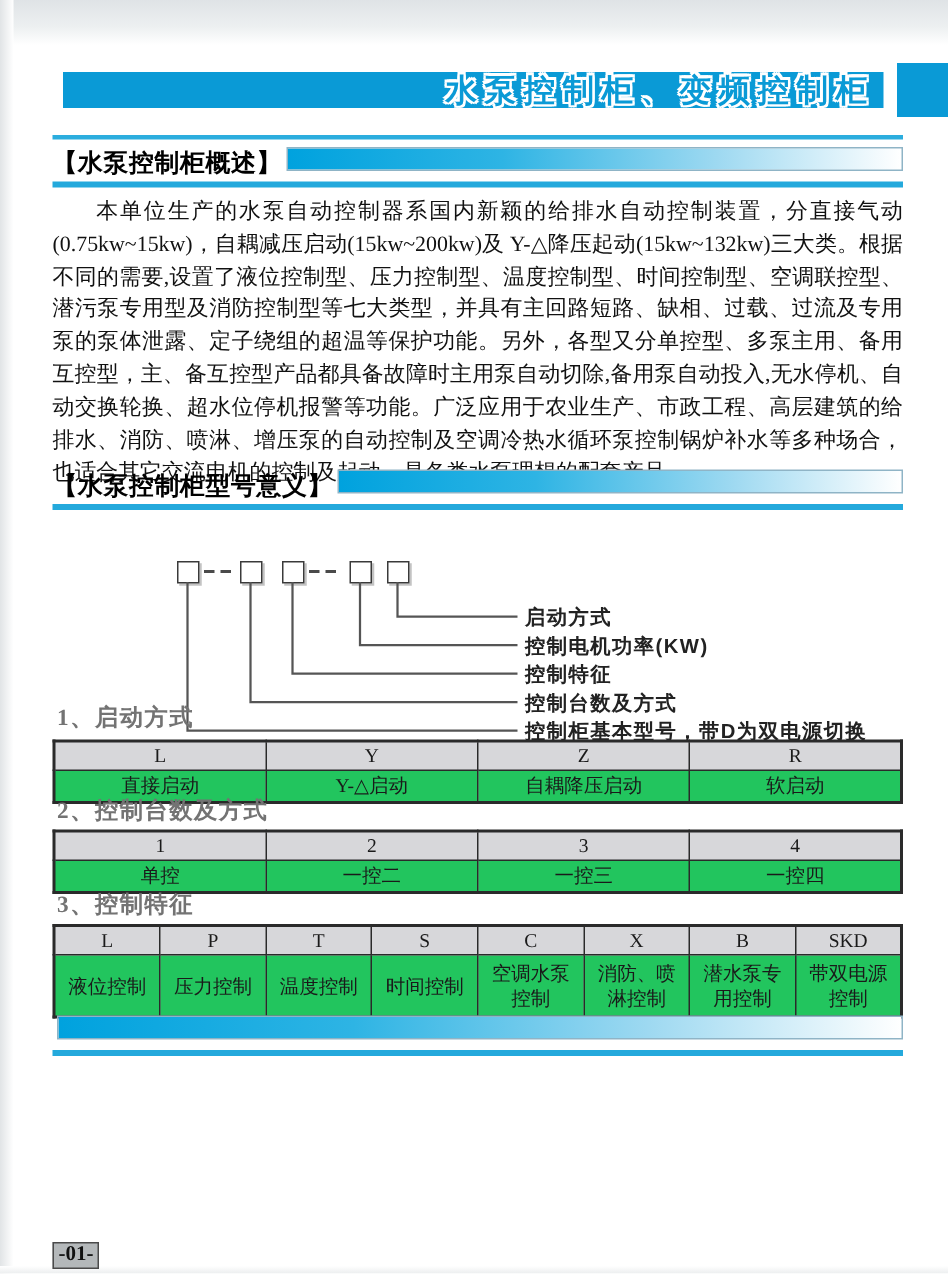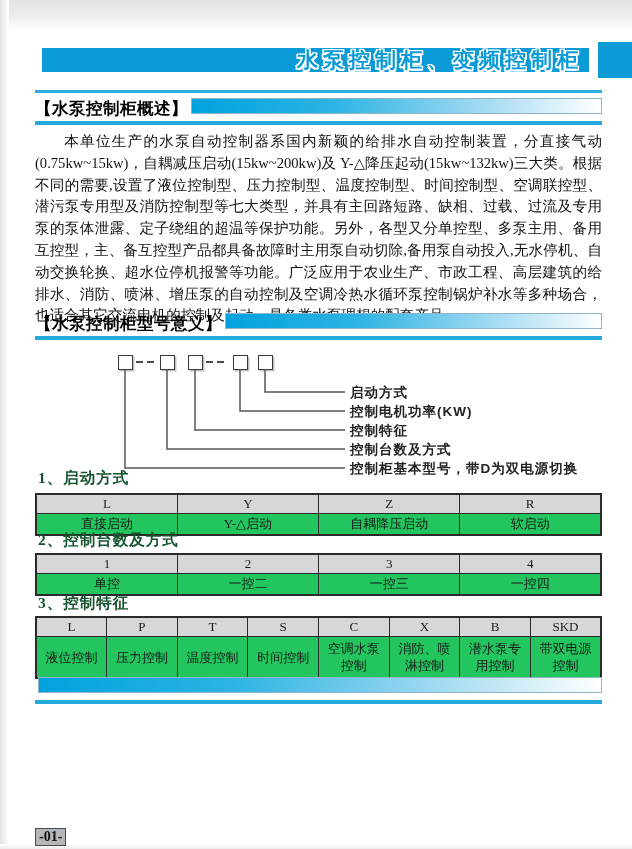--- a/index.html
+++ b/index.html
@@ -62,38 +62,38 @@
   }
 
   
   .overview-paragraph{
     position:absolute;left:35px;top:131px;width:567px;
     font-size:14.6px;line-height:21.8px;text-align:justify;
     text-indent:2em;color:#111;
   }
 
   
-  .diagram{position:absolute;left:35px;top:352px;width:567px;height:120px;}
+  .diagram{position:absolute;left:35px;top:371px;width:567px;height:120px;}
   .dg-box{
     position:absolute;top:3px;width:13px;height:13px;
     border:1.5px solid #3a3a3a;background:#fff;
     box-shadow:1.5px 1.5px 0 #c3c3c3;
   }
   .dg-dash{position:absolute;top:9px;width:7px;height:2px;background:#4a4a4a;}
   .dg-svg{position:absolute;left:0;top:0;}
   .dg-label{
     position:absolute;left:315px;
     font-family:"Liberation Sans", sans-serif;font-weight:bold;
     font-size:13.5px;color:#222;white-space:nowrap;letter-spacing:1px;
   }
 
   
   .sub-title{
     position:absolute;left:38px;
-    font-weight:bold;font-size:15.5px;color:#14532d;letter-spacing:1px;
+    font-weight:bold;font-size:15.5px;color:#737373;letter-spacing:1px;
   }
 
   
   table.spec{
     position:absolute;left:35px;width:567px;
     border-collapse:collapse;table-layout:fixed;
     font-size:13px;text-align:center;
     border:2px solid #2a2a2a;
   }
   table.spec td{border:1px solid #2a2a2a;padding:1px 4px;}

